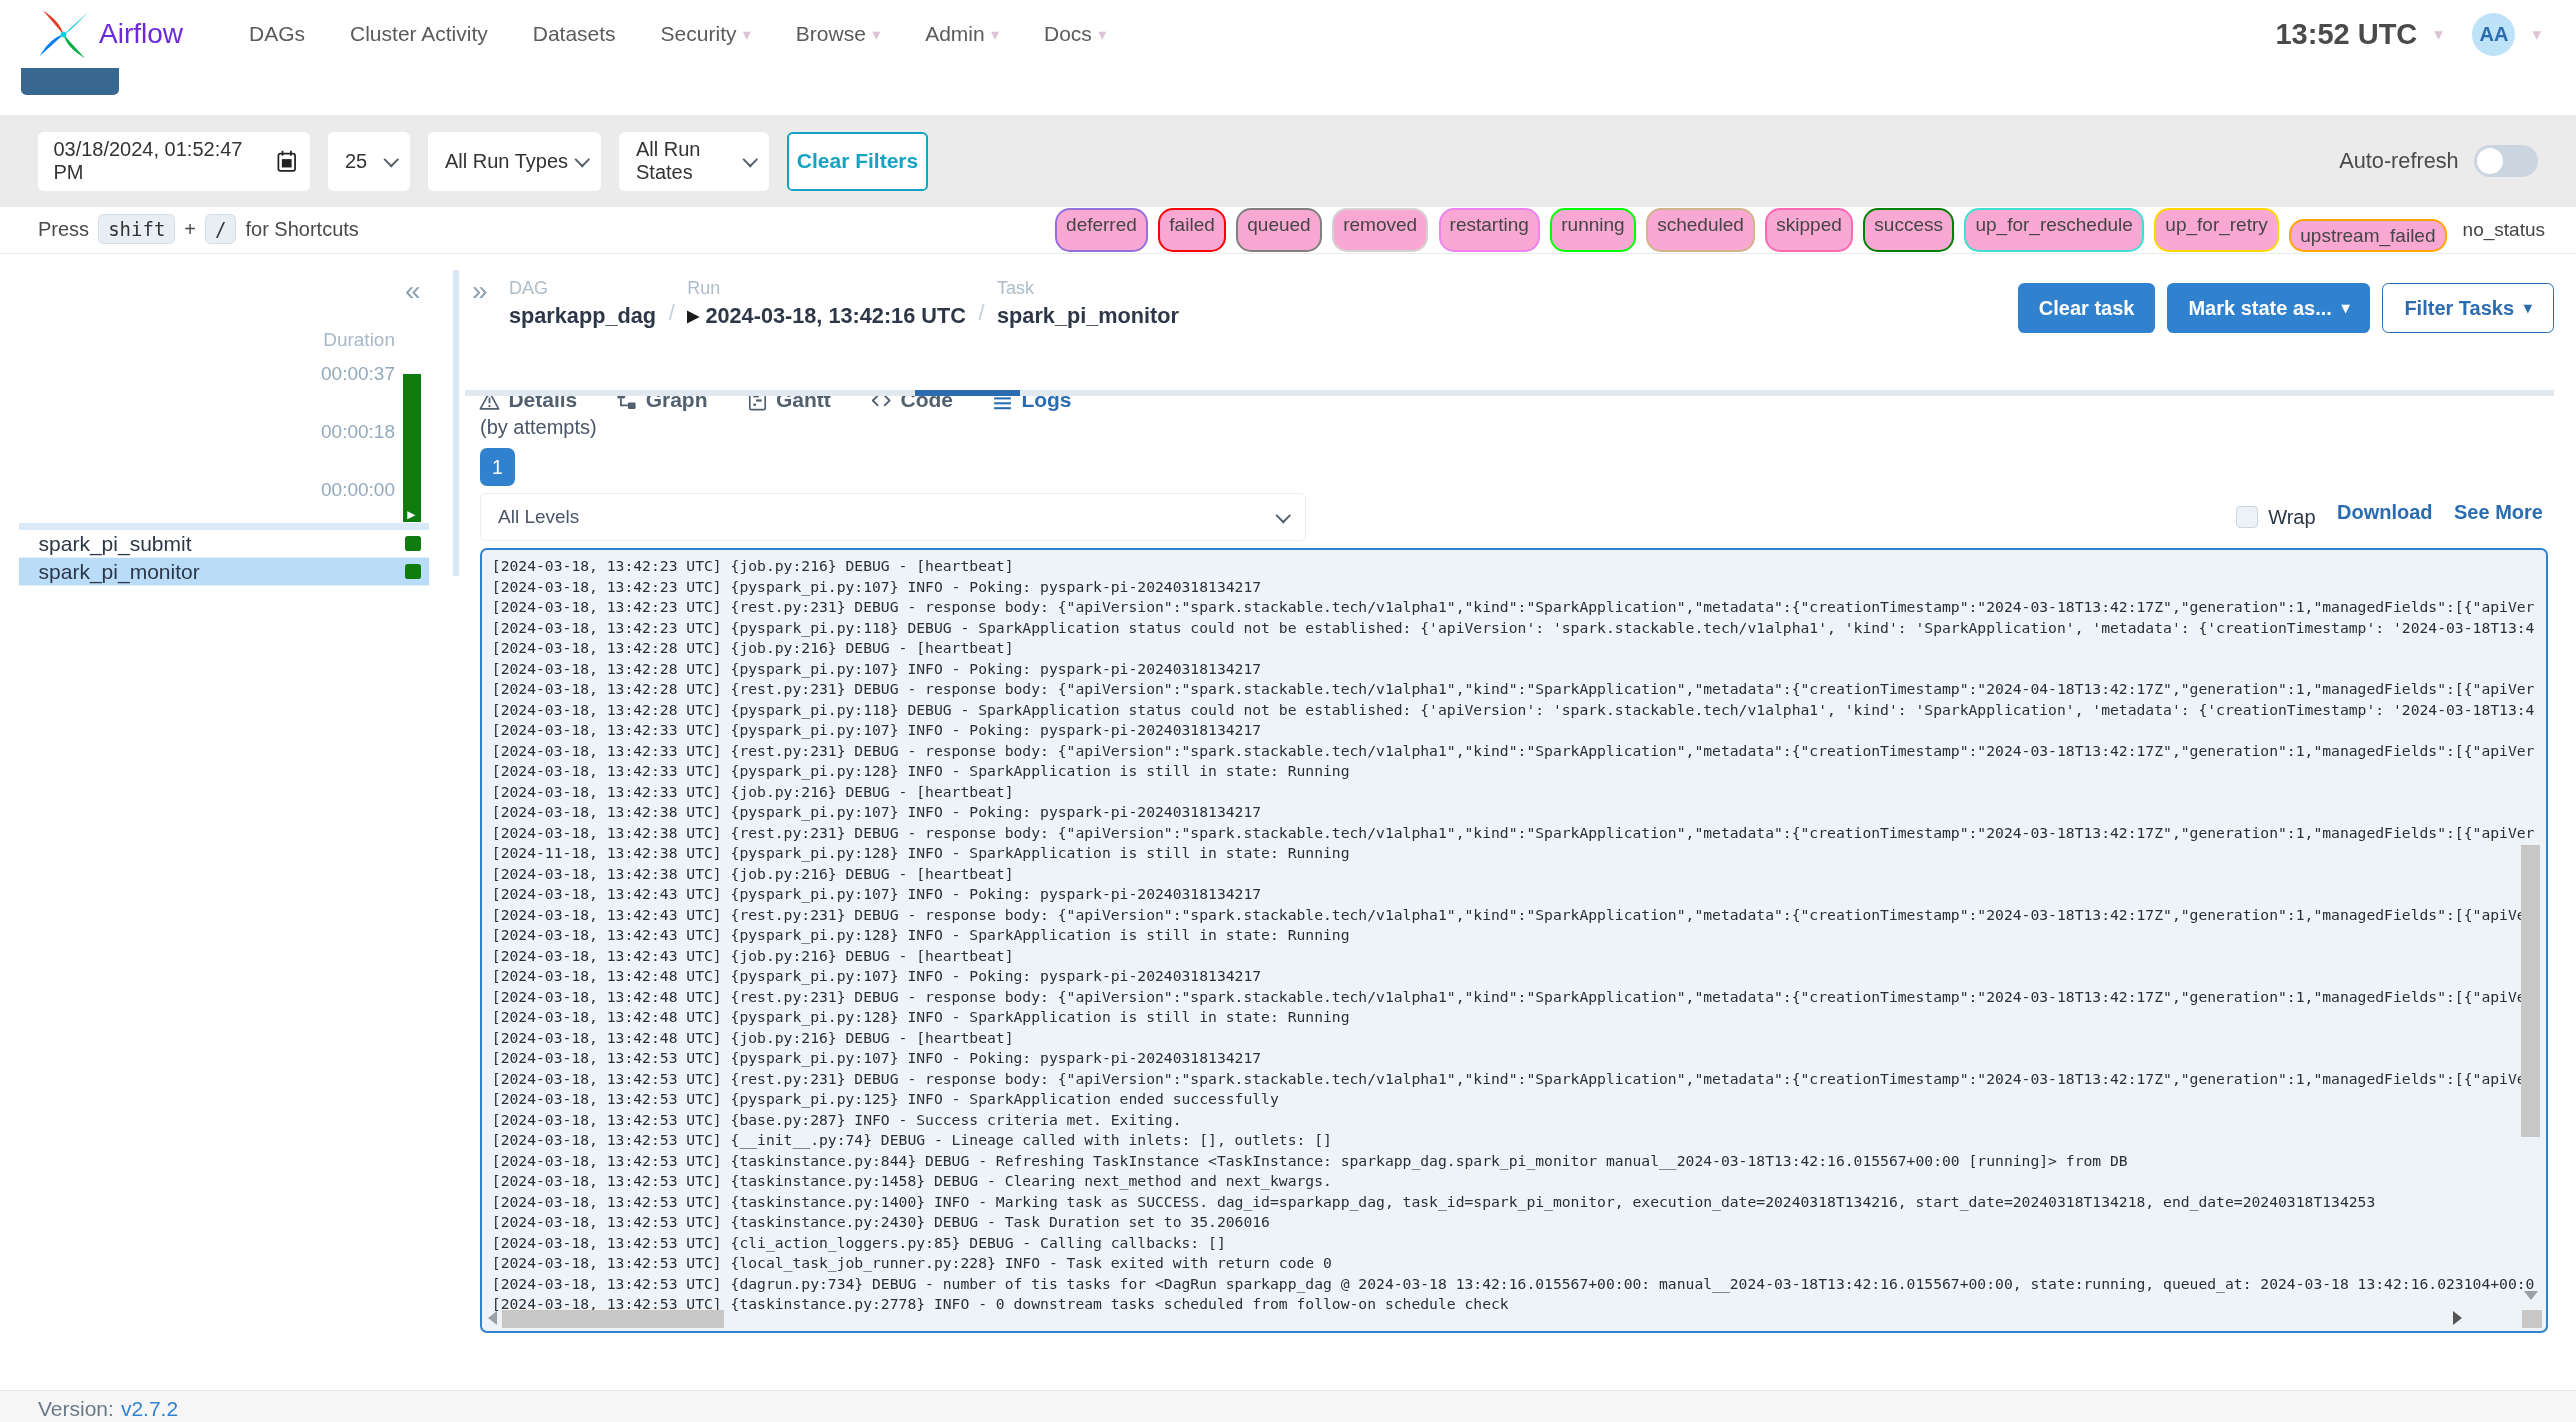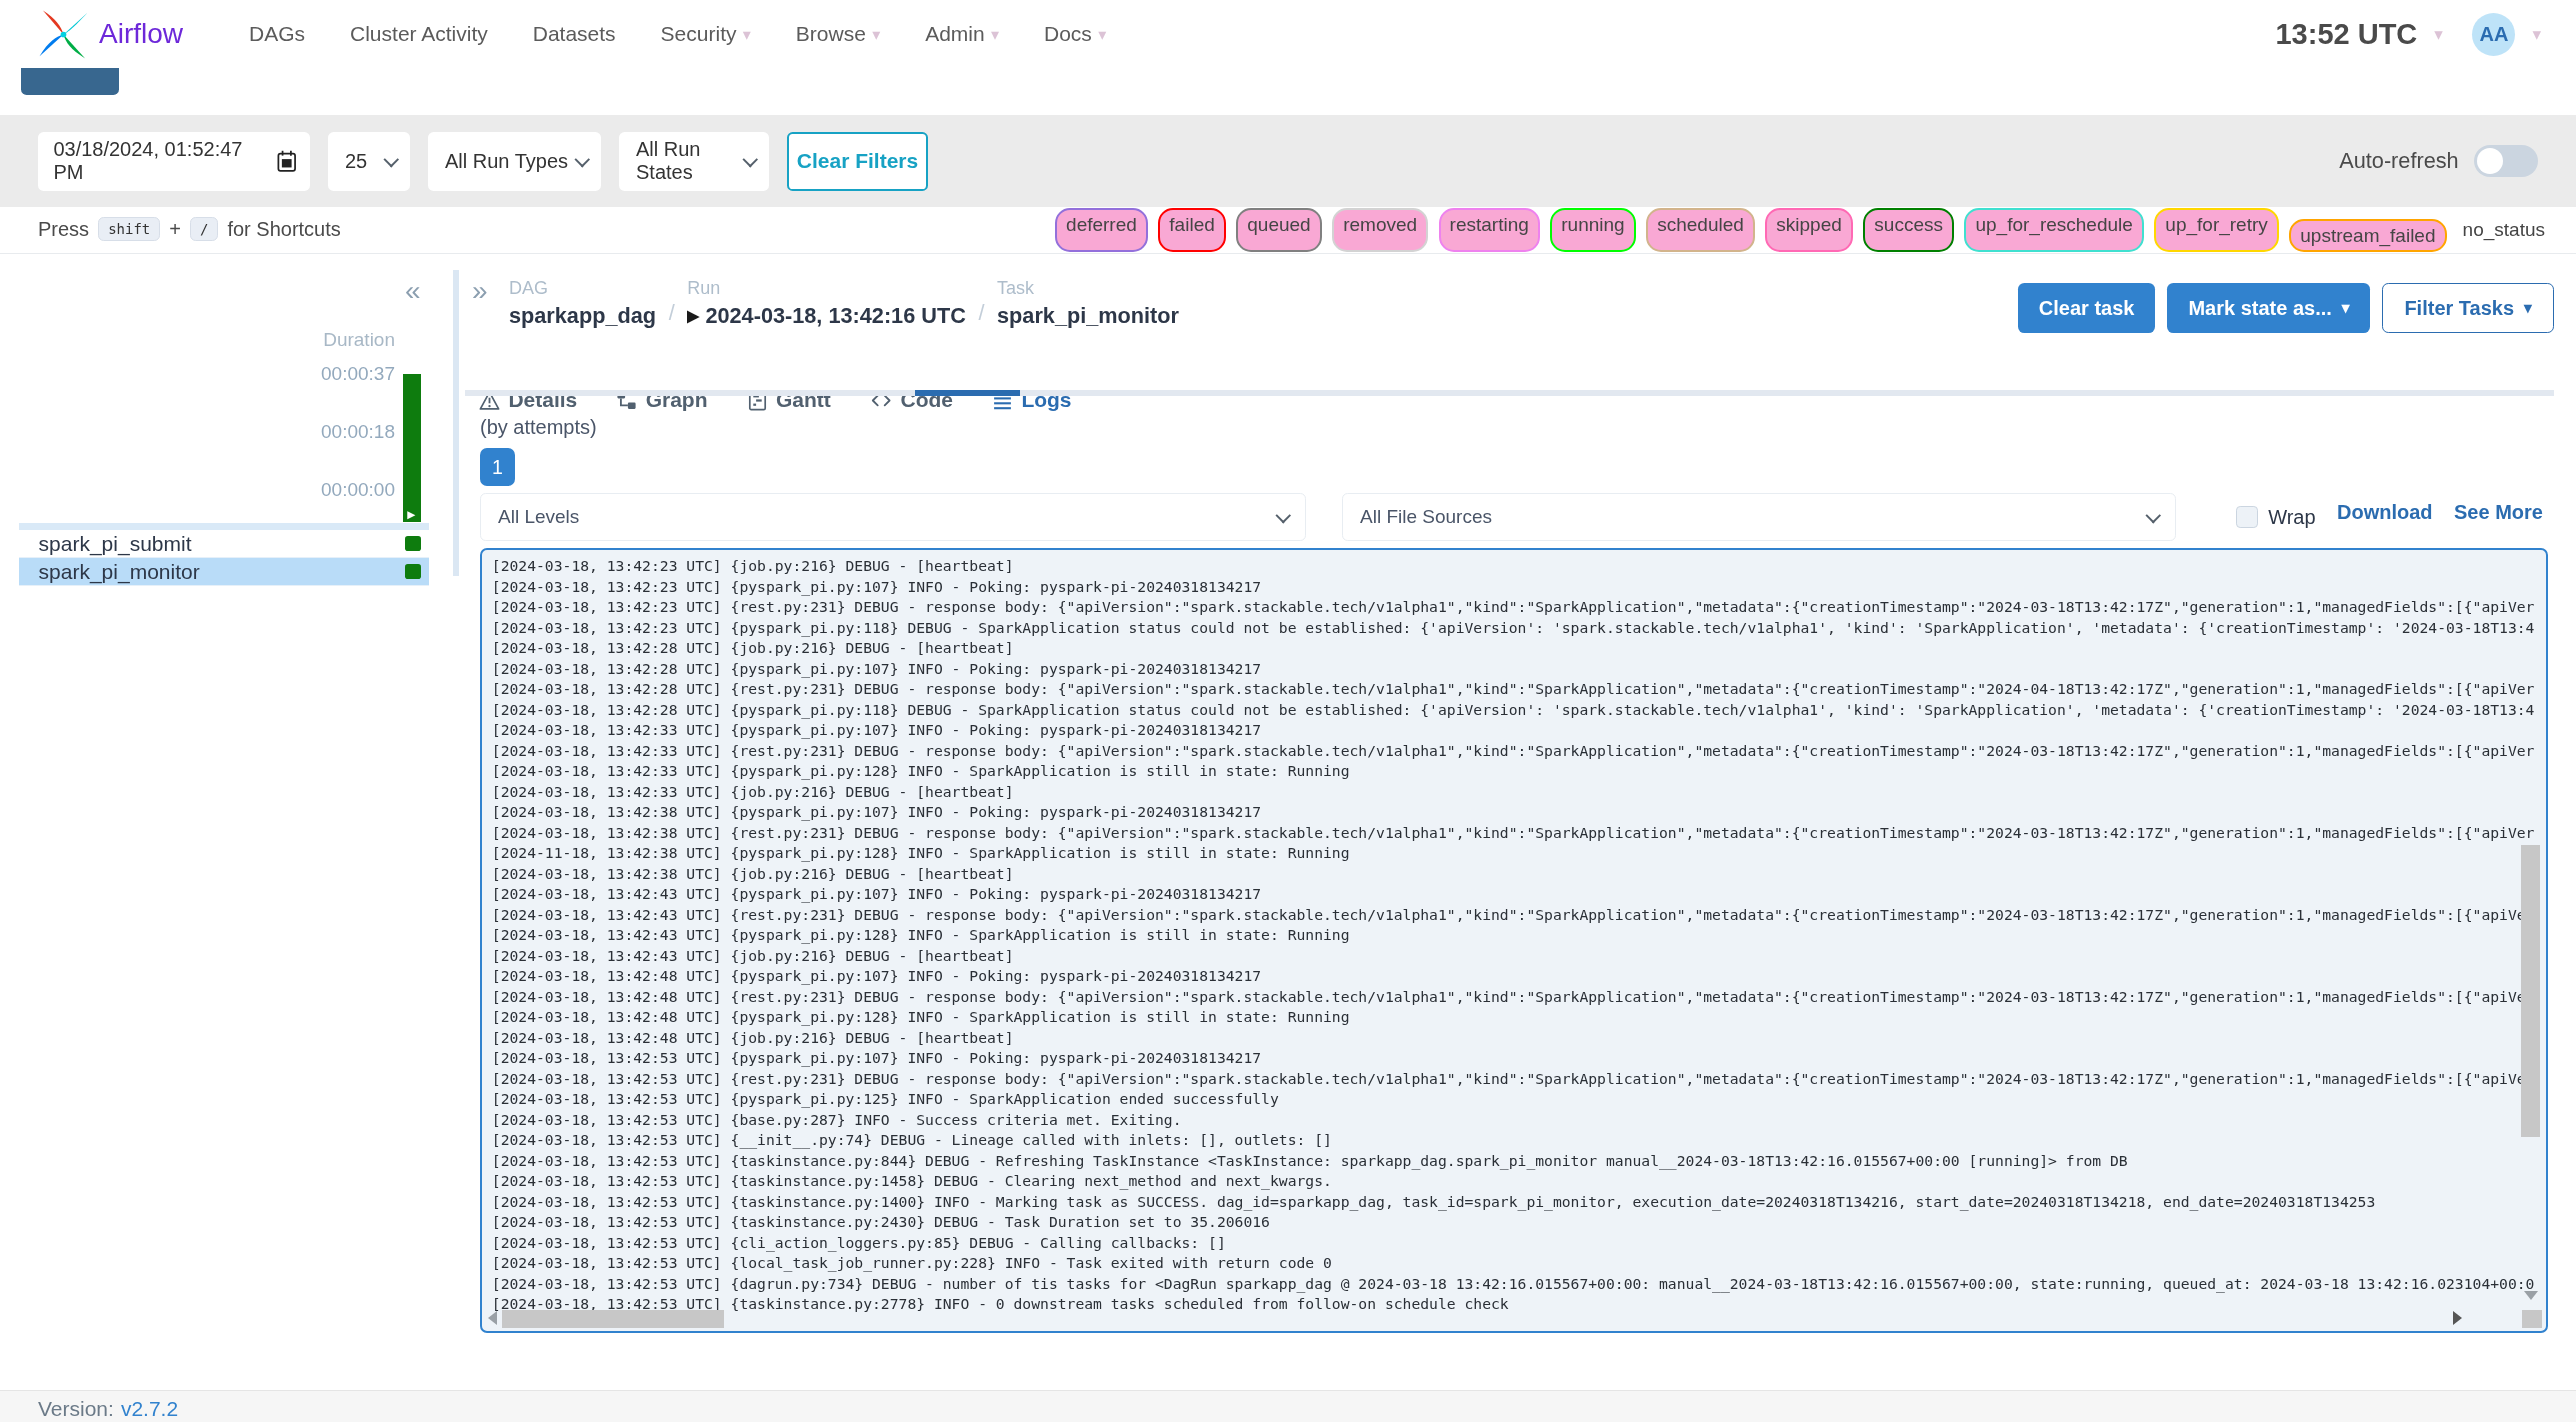--- a/index.html
+++ b/index.html
@@ -29,21 +29,21 @@
   #run-types { width:173px; }
   #run-states { width:150px; }
   #clear-filters { width:141px; height:59px; background:#fff; border:2.1px solid #17a2c4; border-radius:5.6px; color:#17a2c4; font-size:21px; font-weight:700; display:flex; align-items:center; justify-content:center; cursor:pointer; }
   .chev { width:10.5px; height:10.5px; border-right:2.1px solid #55606b; border-bottom:2.1px solid #55606b; transform:rotate(45deg) translate(-1.4px,-1.4px); flex:none; }
   .autorefresh { margin-left:auto; display:flex; align-items:center; gap:15.4px; font-size:21.7px; color:#4a4a4a; }
   .toggle { width:64px; height:32px; background:#cbd5e0; border-radius:16px; position:relative; cursor:pointer; }
   .knob { position:absolute; left:2.8px; top:2.8px; width:26.5px; height:26.5px; background:#fff; border-radius:50%; }
 
   
   #shortcuts { position:absolute; left:38px; top:210px; height:38px; display:flex; align-items:center; gap:9px; font-size:20px; color:#4a4a4a; }
-  kbd { background:#e9eef5; border:0.7px solid #d7dee8; border-radius:5.6px; font-family:"DejaVu Sans Mono",monospace; font-size:14px; padding:2.8px 9px; color:#333; }
+  kbd { background:#e9eef5; border:0.7px solid #d7dee8; border-radius:5.6px; font-family:"DejaVu Sans Mono",monospace; font-size:19px; padding:2.8px 9px; color:#333; }
   #legend { position:absolute; right:31px; top:208px; display:flex; align-items:center; gap:10.5px; }
   .badge { border:2.1px solid; border-radius:15px; background:#f9a8d4; font-size:19px; color:#454545; padding:3.5px 9px; white-space:nowrap; }
   .no-status { font-size:19px; color:#454545; margin-left:5.6px; }
 
   #hr-main { position:absolute; left:0; top:253px; width:100%; border-top:1.4px solid #e8ebee; }
 
   #main { position:absolute; left:0; top:255px; width:2576px; height:1135px; }
 
   
   #collapse-left { position:absolute; left:405px; top:19.6px; font-size:28px; color:#8c9fb0; cursor:pointer; }
@@ -354,24 +354,20 @@
   <div id="tabs-underline"></div>
   <div id="tabs-underline-active"></div>
 
   <div id="by-attempts">(by attempts)</div>
   <div id="attempt-btn">1</div>
 
   <div class="select2" id="levels-select">
     <span>All Levels</span>
     <span class="chev"></span>
   </div>
-  <div class="select2" id="sources-select">
-    <span>All File Sources</span>
-    <span class="chev"></span>
-  </div>
   <div id="wrap-group">
     <span class="checkbox"></span>
     <span id="wrap-label">Wrap</span>
   </div>
   <span class="toollink" id="download-link">Download</span>
   <span class="toollink" id="seemore-link">See More</span>
 
   <div id="logbox">
     <div id="loglines">
 

